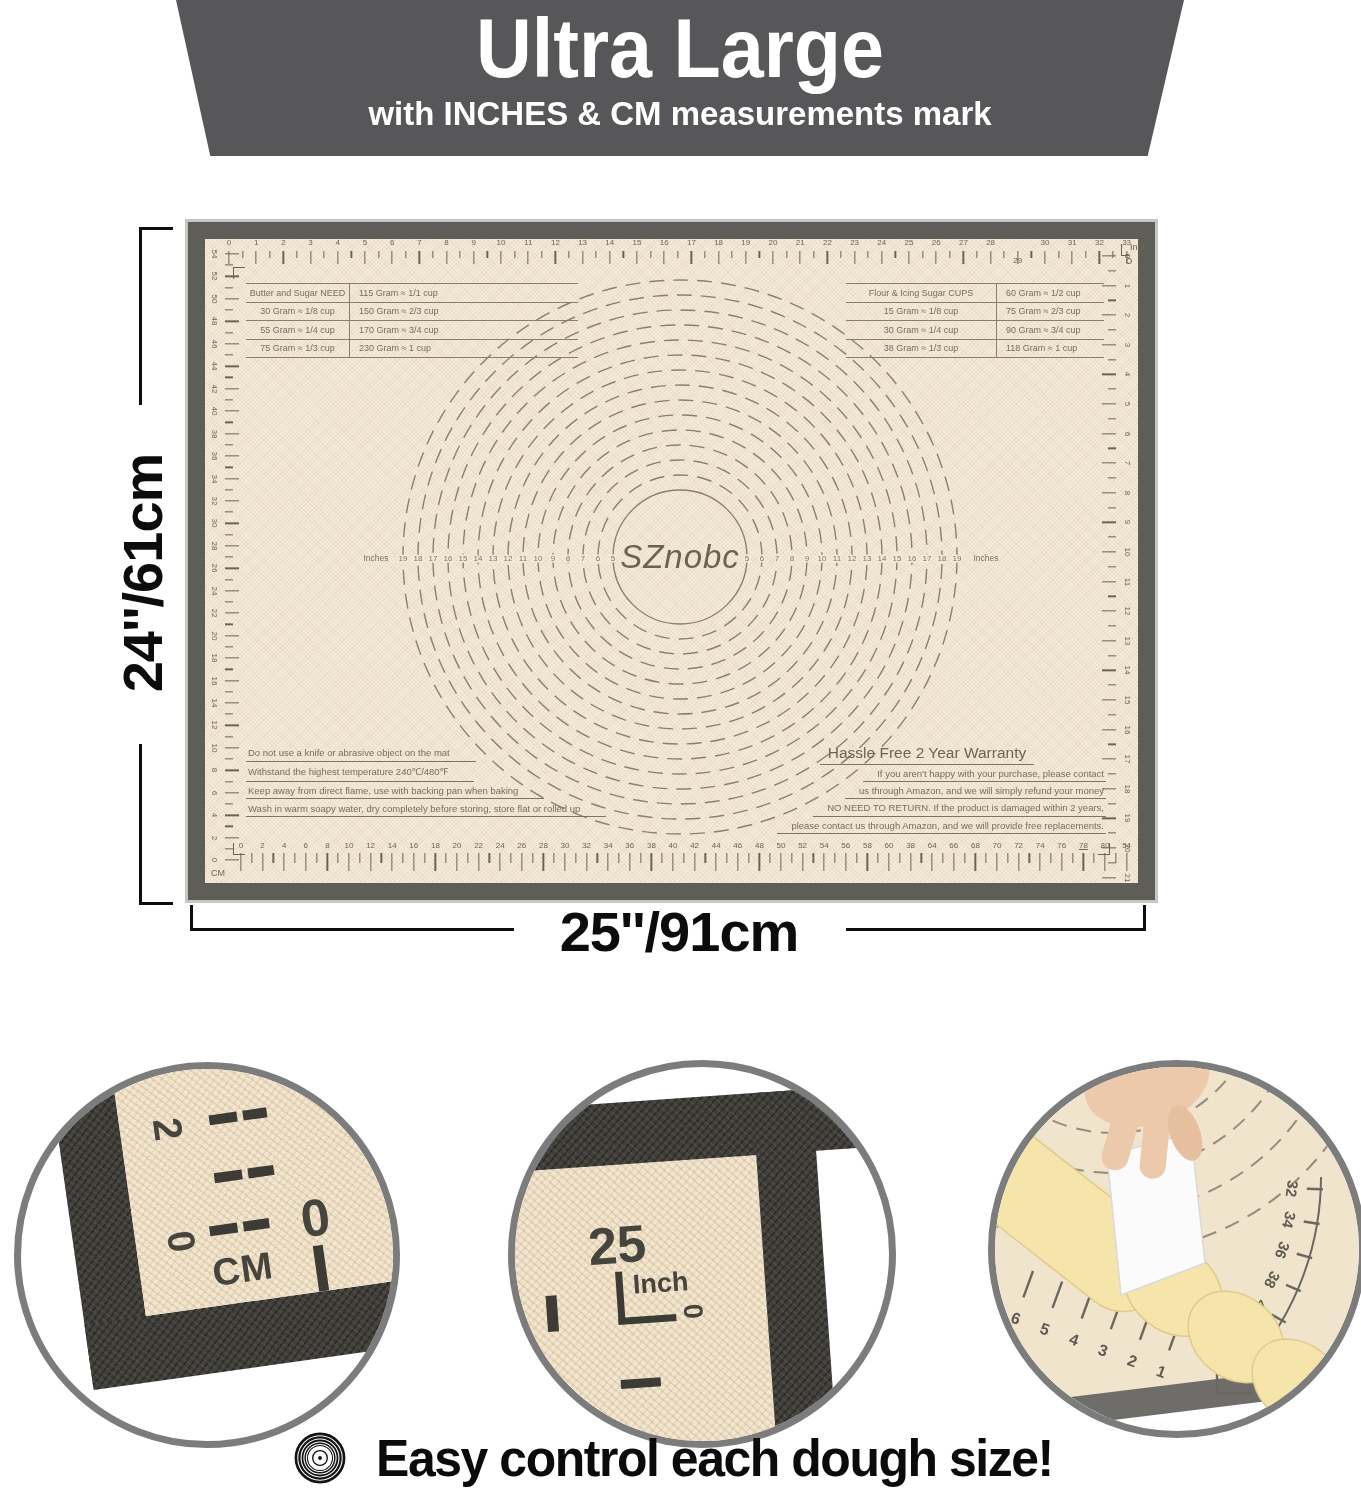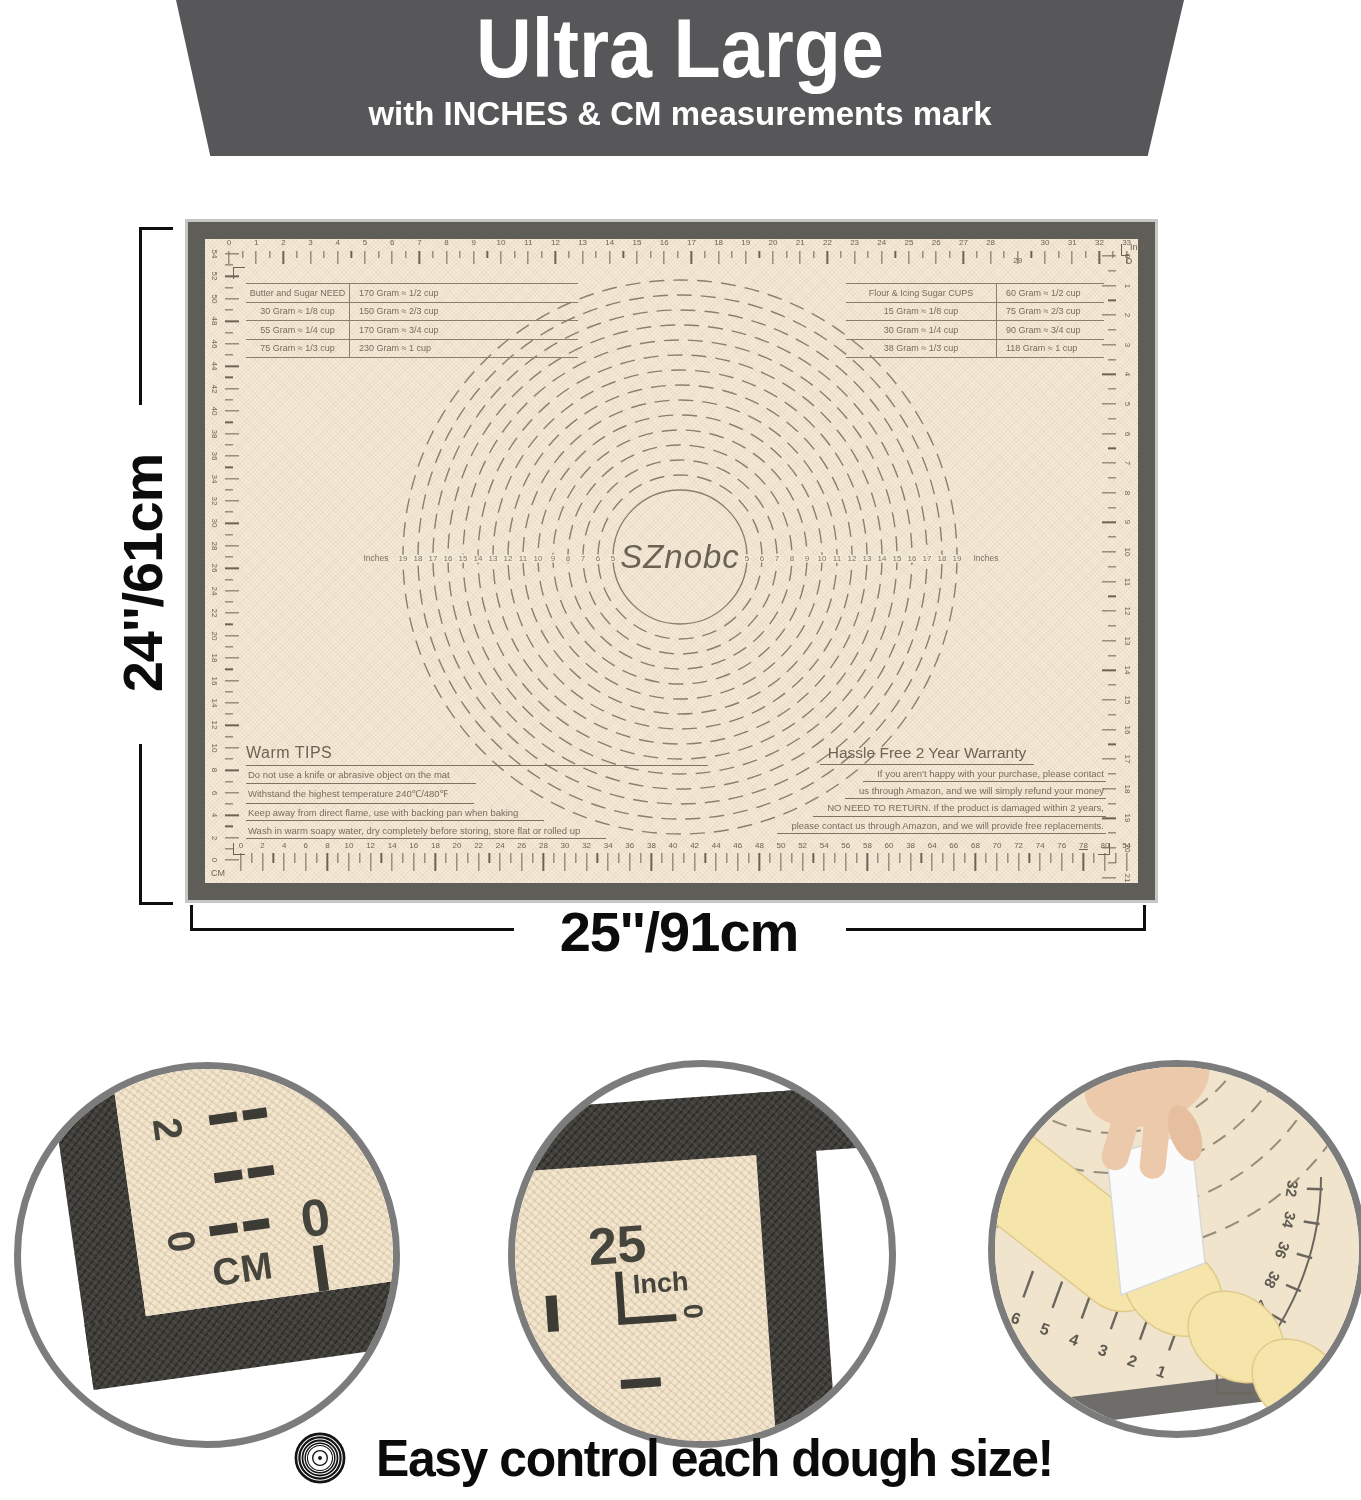--- a/index.html
+++ b/index.html
@@ -526,21 +526,21 @@
     <div style="position:absolute;left:921px;top:19px;width:4px;height:4px;border:1px solid #6d6355;border-radius:50%;"></div>
     <span class="unit-label" id="unit-cm" style="left:6px;top:630px;">CM</span>
 
     <div class="cbr" style="left:28px;top:28px;border-left-width:1.4px;border-top-width:1.4px;"></div>
     <div class="cbr" style="left:28px;bottom:28px;border-left-width:1.4px;border-bottom-width:1.4px;"></div>
     <div class="cbr" style="right:28px;bottom:28px;border-right-width:1.4px;border-bottom-width:1.4px;"></div>
 
     <div class="conv" id="table-butter" style="left:41px;top:44px;width:332px;">
         <div class="trow">
           <div class="tc1" style="width: 103px;">Butter and Sugar NEED</div>
-          <div class="tc2">170 Gram ≈ 1/2 cup</div>
+          <div class="tc2">115 Gram ≈ 1/1 cup</div>
         </div>
         <div class="trow">
           <div class="tc1" style="width: 103px;">30 Gram ≈ 1/8 cup</div>
           <div class="tc2">150 Gram ≈ 2/3 cup</div>
         </div>
         <div class="trow">
           <div class="tc1" style="width: 103px;">55 Gram ≈ 1/4 cup</div>
           <div class="tc2">170 Gram ≈ 3/4 cup</div>
         </div>
         <div class="trow">
@@ -565,21 +565,20 @@
         <div class="trow">
           <div class="tc1" style="width: 150px;">38 Gram ≈ 1/3 cup</div>
           <div class="tc2">118 Gram ≈ 1 cup</div>
         </div>
         <div class="tdiv" style="left: 150px;"></div>
       </div>
 
     <span class="brand">SZnobc</span>
 
     <div id="warm-tips">
-      <div class="tips-title">Warm TIPS</div>
     <div class="tip-line">Do not use a knife or abrasive object on the mat</div>
         <div class="tip-line">Withstand the highest temperature 240℃/480℉</div>
         <div class="tip-line">Keep away from direct flame, use with backing pan when baking</div>
         <div class="tip-line">Wash in warm soapy water, dry completely before storing, store flat or rolled up</div>
       </div>
     <div id="warranty">
       <div class="war-title">Hassle Free 2 Year Warranty</div>
     <div class="war-line">If you aren't happy with your purchase, please contact</div>
         <div class="war-line">us through Amazon,  and we will simply refund your money</div>
         <div class="war-line">NO NEED TO RETURN. If the product is damaged within 2 years,</div>

